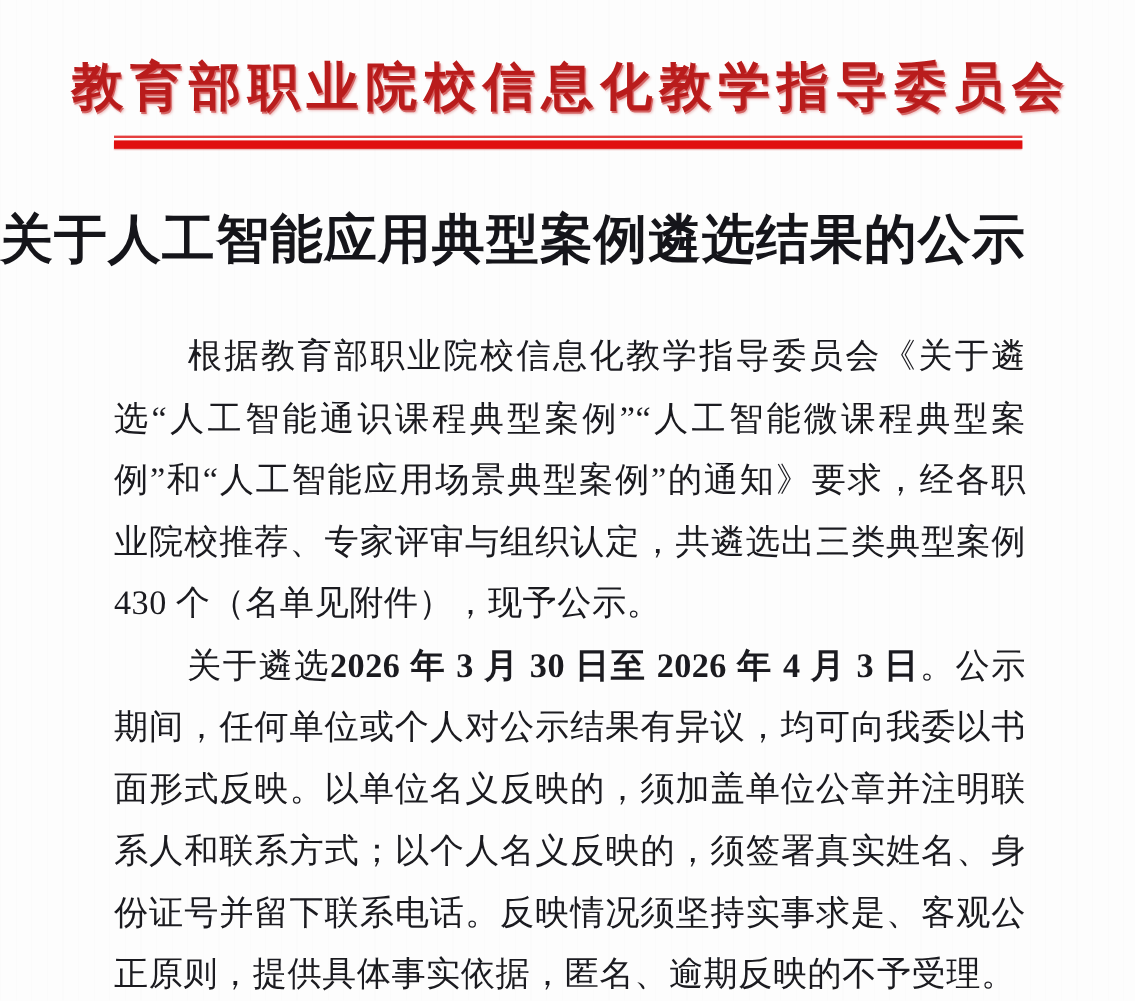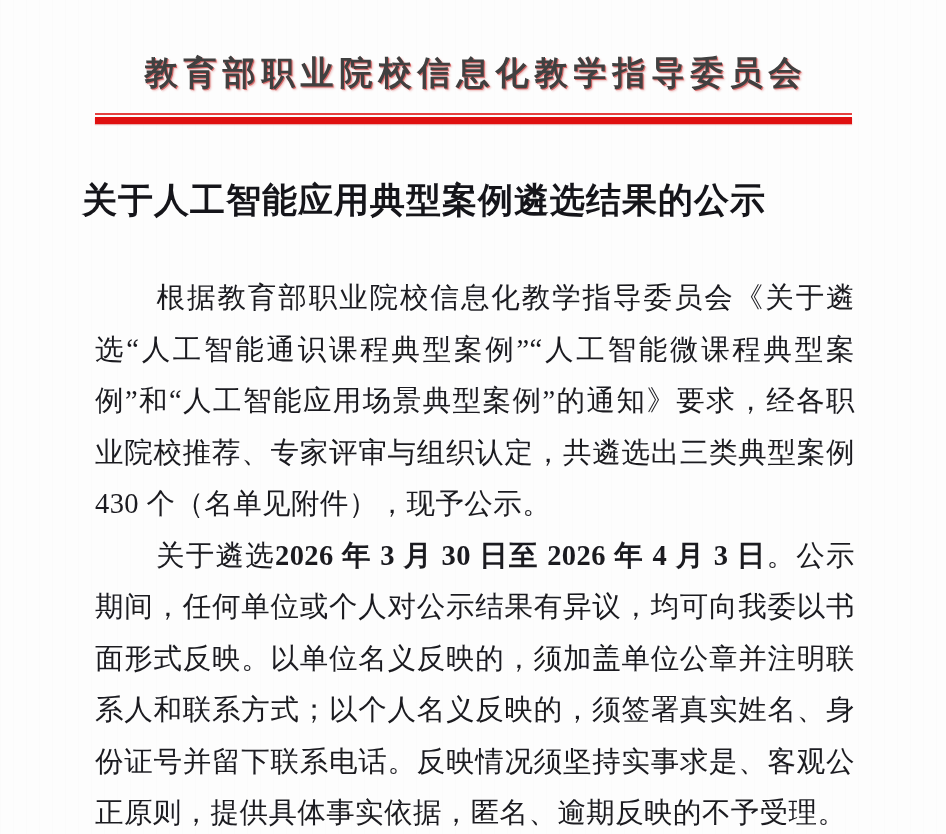--- a/index.html
+++ b/index.html
@@ -41,24 +41,24 @@
   .letterhead {
     position: absolute;
     left: 0;
     top: 44px;
     width: 946px;
     text-align: center;
   }
   .letterhead-title {
     font-family: "DejaVu Sans", "Liberation Sans", sans-serif;
     font-weight: 700;
-    font-size: 33px;
+    font-size: 43px;
     line-height: 58px;
     letter-spacing: 6px;
-    color: #404040;
+    color: #b91c1c;
     text-shadow: 1px 1px 0 rgba(190,20,20,.55), 2px 2px 2px rgba(200,40,40,.28);
     white-space: nowrap;
     padding-left: 6px;
     text-align: center;
   }
 
   .rules {
     position: absolute;
     left: 95px;
     top: 113px;
@@ -81,21 +81,21 @@
 
   
   .doc-title {
     position: absolute;
     left: 0;
     top: 176px;
     width: 848px;
     text-align: center;
     font-family: "DejaVu Sans", "Liberation Sans", sans-serif;
     font-weight: 700;
-    font-size: 35px;
+    font-size: 44px;
     line-height: 48px;
     letter-spacing: 1px;
     color: #15151a;
     white-space: nowrap;
   }
 
   
   .body-text {
     position: absolute;
     left: 95px;

